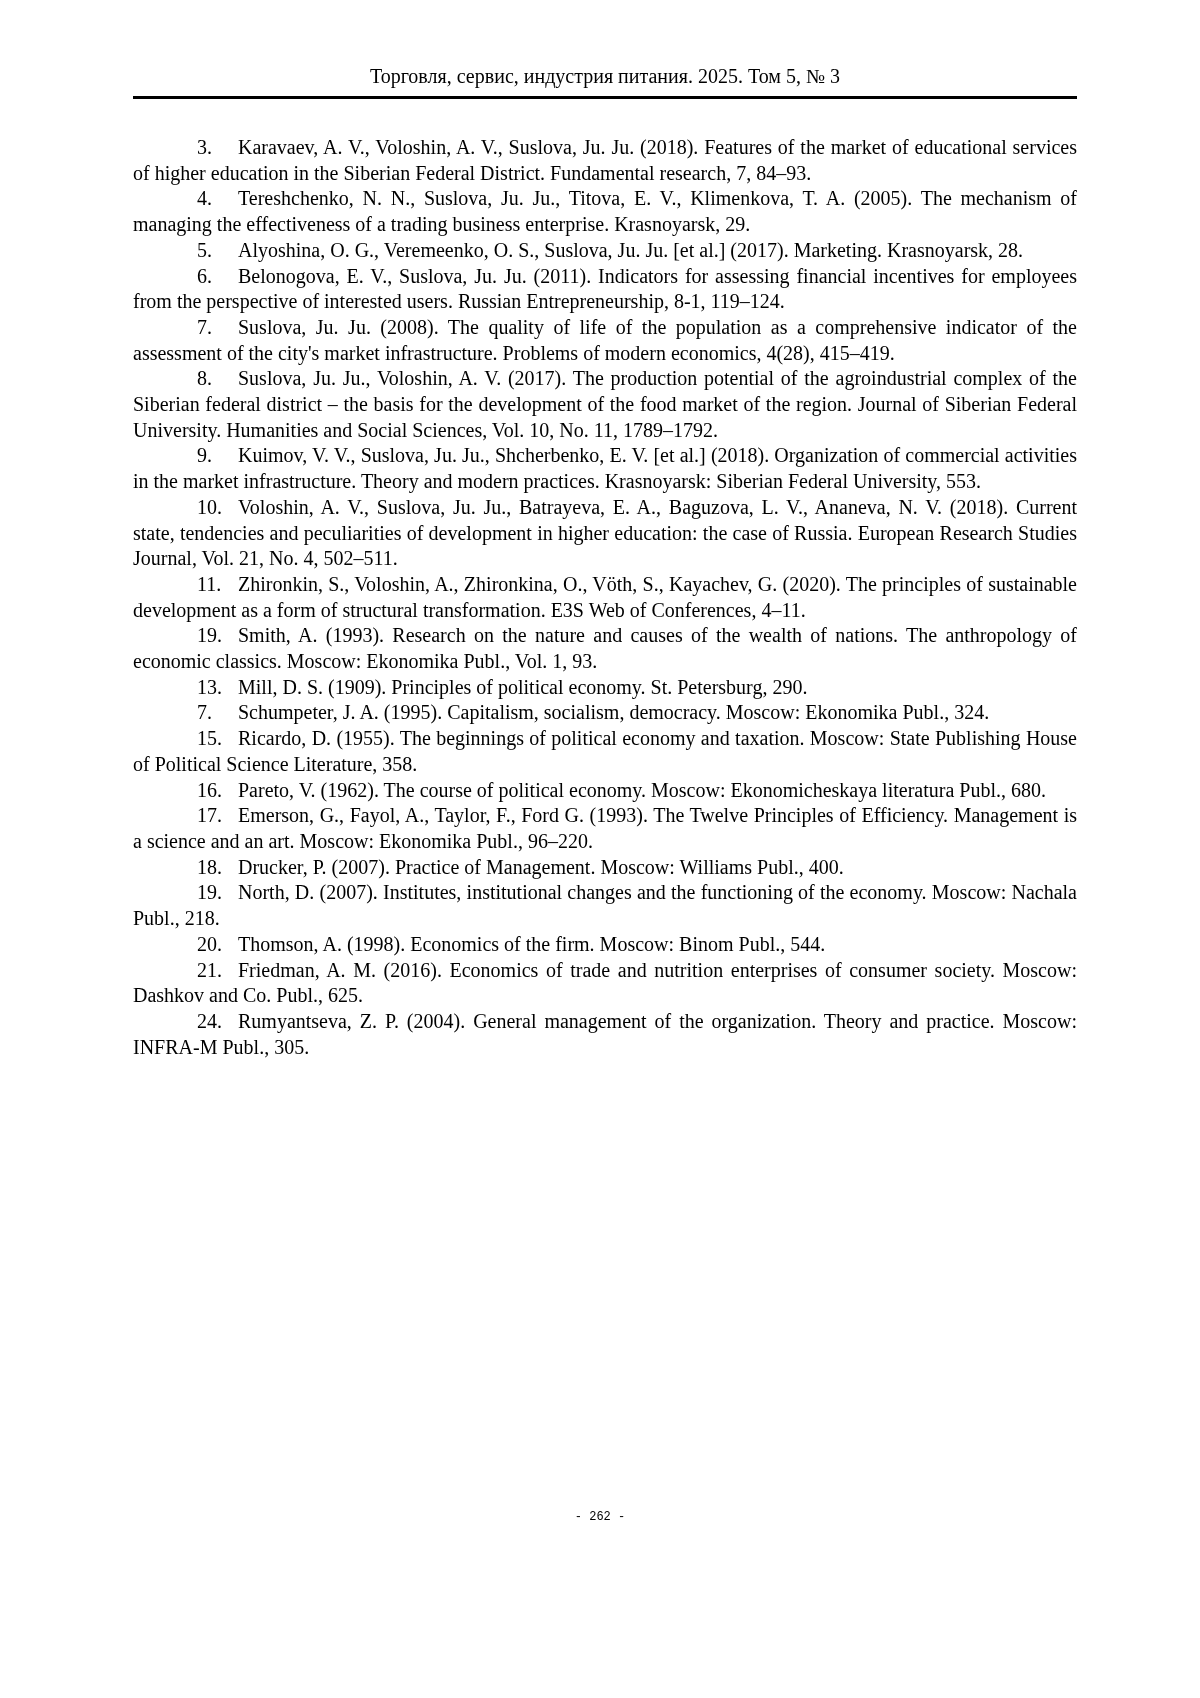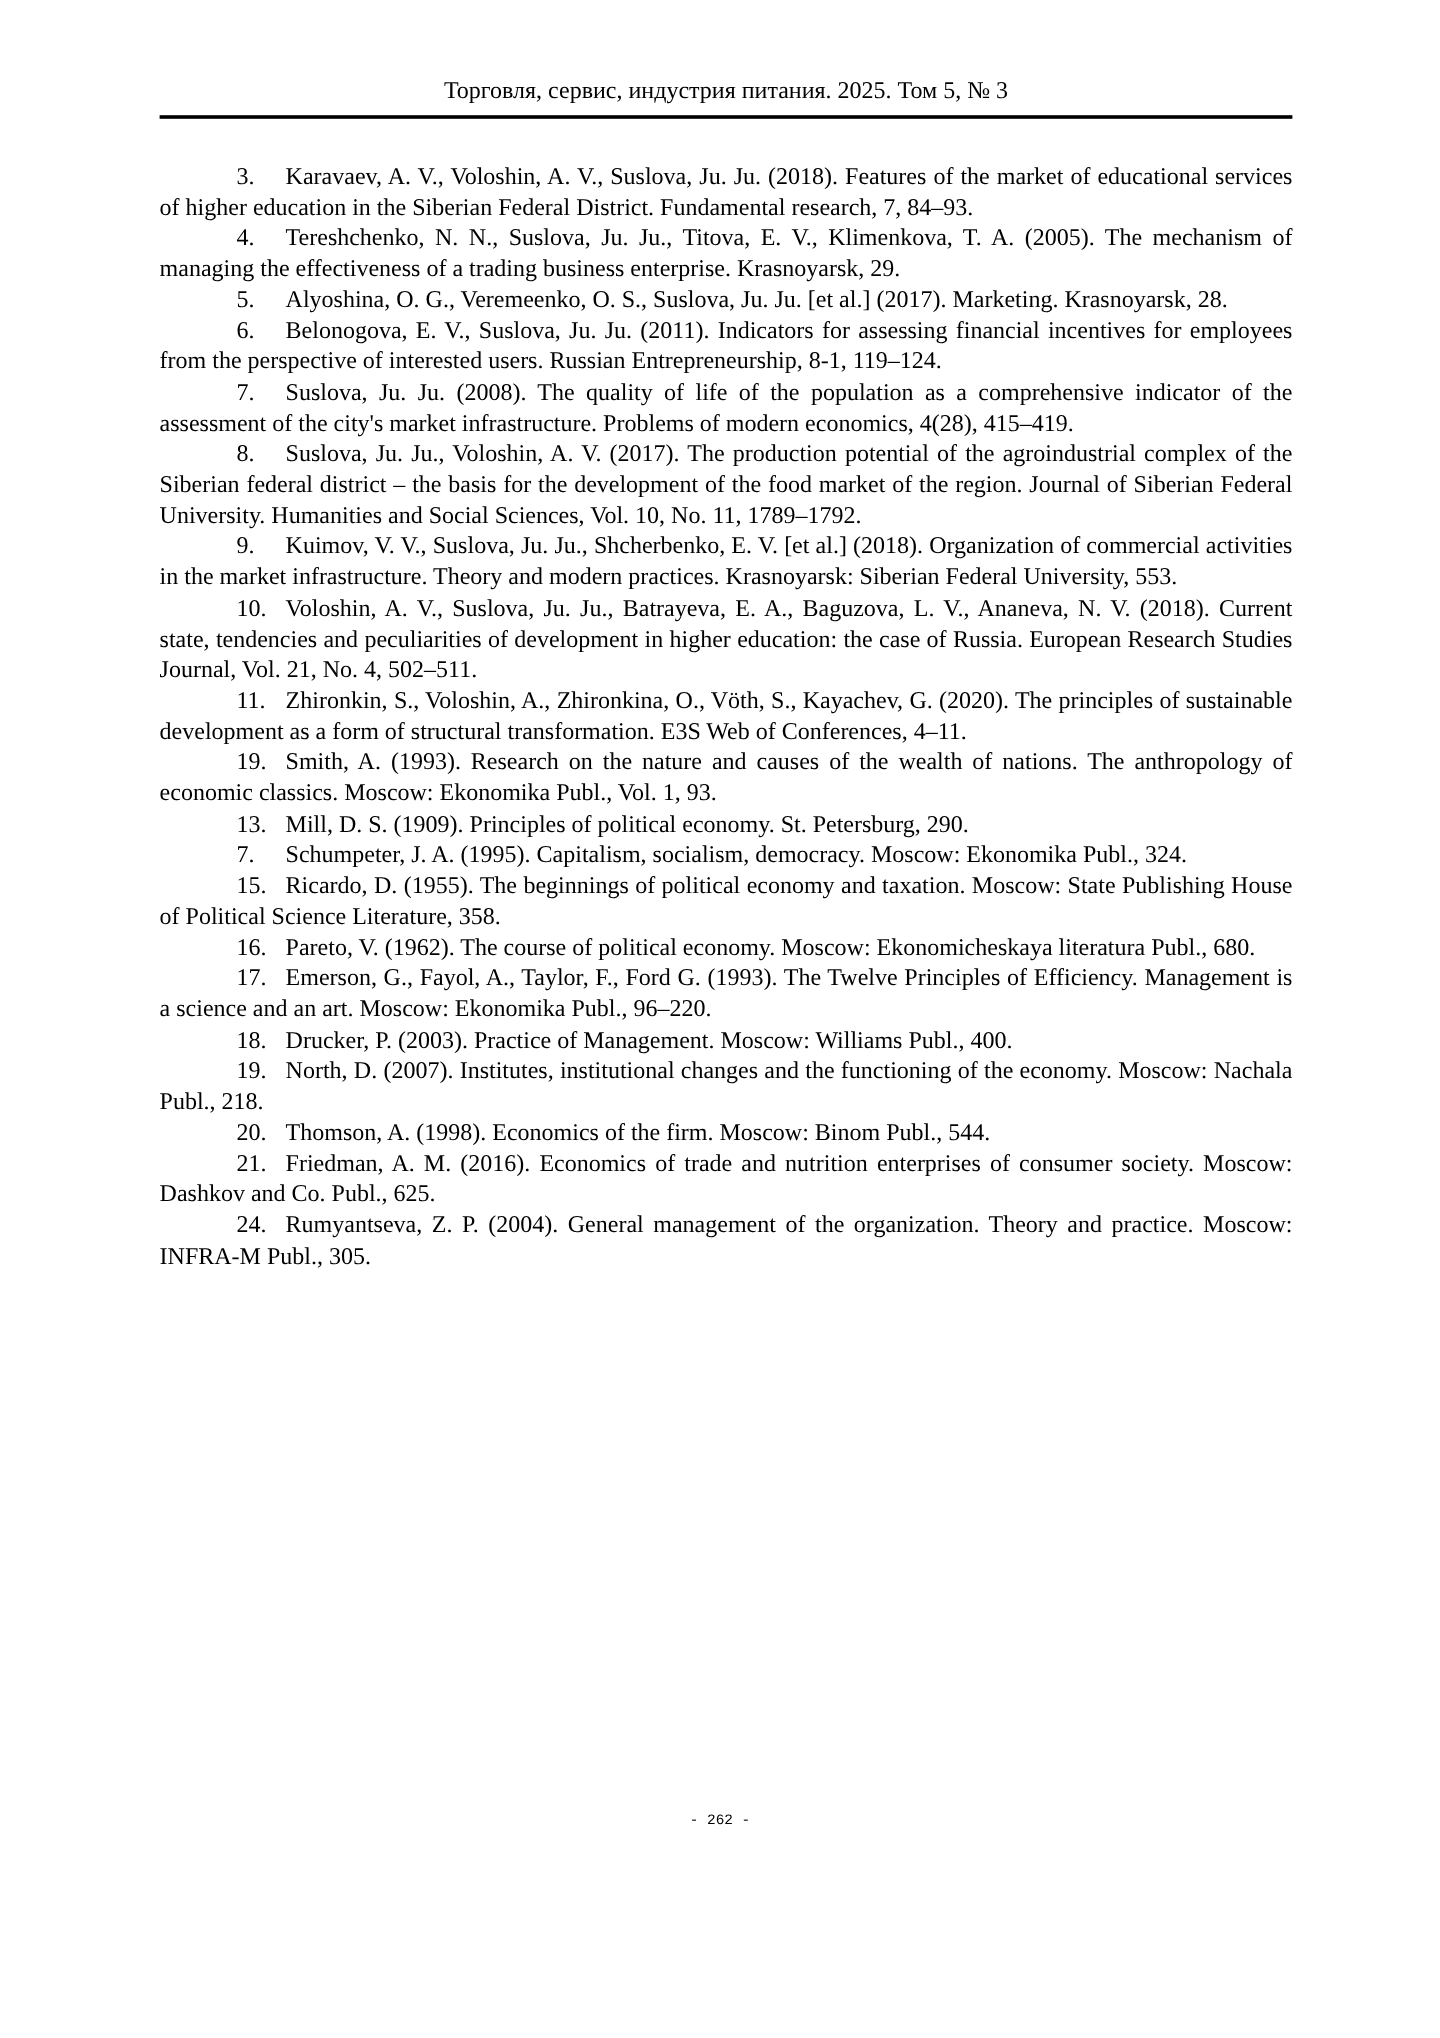--- a/index.html
+++ b/index.html
@@ -90,21 +90,21 @@
   <p class="ref"><span class="ref-num">13.</span><span class="ref-text">Mill, D. S. (1909). Principles of political economy. St. Petersburg, 290.</span></p>
 
   <p class="ref"><span class="ref-num">7.</span><span class="ref-text">Schumpeter, J. A. (1995). Capitalism, socialism, democracy. Moscow: Ekonomika Publ., 324.</span></p>
 
   <p class="ref"><span class="ref-num">15.</span><span class="ref-text">Ricardo, D. (1955). The beginnings of political economy and taxation. Moscow: State Publishing House of Political Science Literature, 358.</span></p>
 
   <p class="ref"><span class="ref-num">16.</span><span class="ref-text">Pareto, V. (1962). The course of political economy. Moscow: Ekonomicheskaya literatura Publ., 680.</span></p>
 
   <p class="ref"><span class="ref-num">17.</span><span class="ref-text">Emerson, G., Fayol, A., Taylor, F., Ford G. (1993). The Twelve Principles of Efficiency. Management is a science and an art. Moscow: Ekonomika Publ., 96–220.</span></p>
 
-  <p class="ref"><span class="ref-num">18.</span><span class="ref-text">Drucker, P. (2003). Practice of Management. Moscow: Williams Publ., 400.</span></p>
+  <p class="ref"><span class="ref-num">18.</span><span class="ref-text">Drucker, P. (2007). Practice of Management. Moscow: Williams Publ., 400.</span></p>
 
   <p class="ref"><span class="ref-num">19.</span><span class="ref-text">North, D. (2007). Institutes, institutional changes and the functioning of the economy. Moscow: Nachala Publ., 218.</span></p>
 
   <p class="ref"><span class="ref-num">20.</span><span class="ref-text">Thomson, A. (1998). Economics of the firm. Moscow: Binom Publ., 544.</span></p>
 
   <p class="ref"><span class="ref-num">21.</span><span class="ref-text">Friedman, A. M. (2016). Economics of trade and nutrition enterprises of consumer society. Moscow: Dashkov and Co. Publ., 625.</span></p>
 
 
 
   <p class="ref"><span class="ref-num">24.</span><span class="ref-text">Rumyantseva, Z. P. (2004). General management of the organization. Theory and practice. Moscow: INFRA-M Publ., 305.</span></p>

